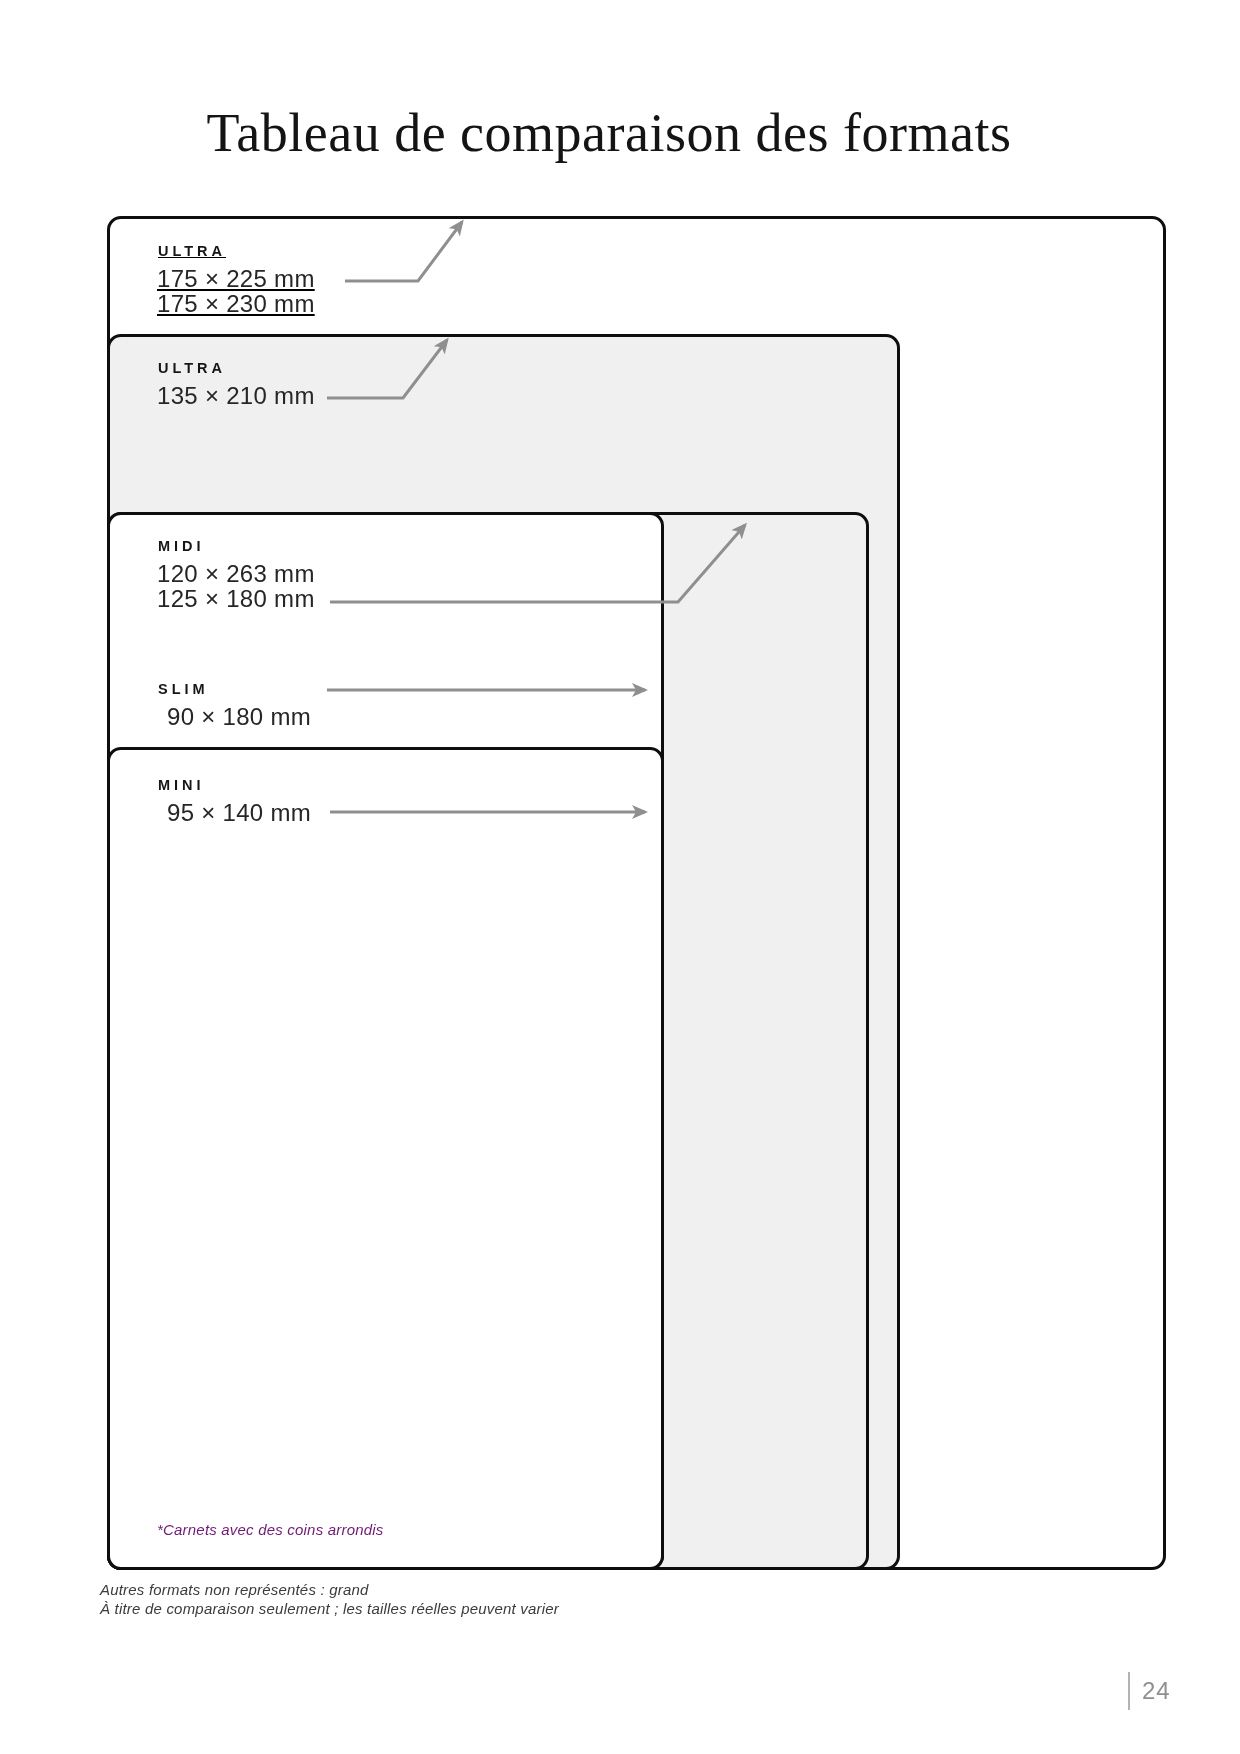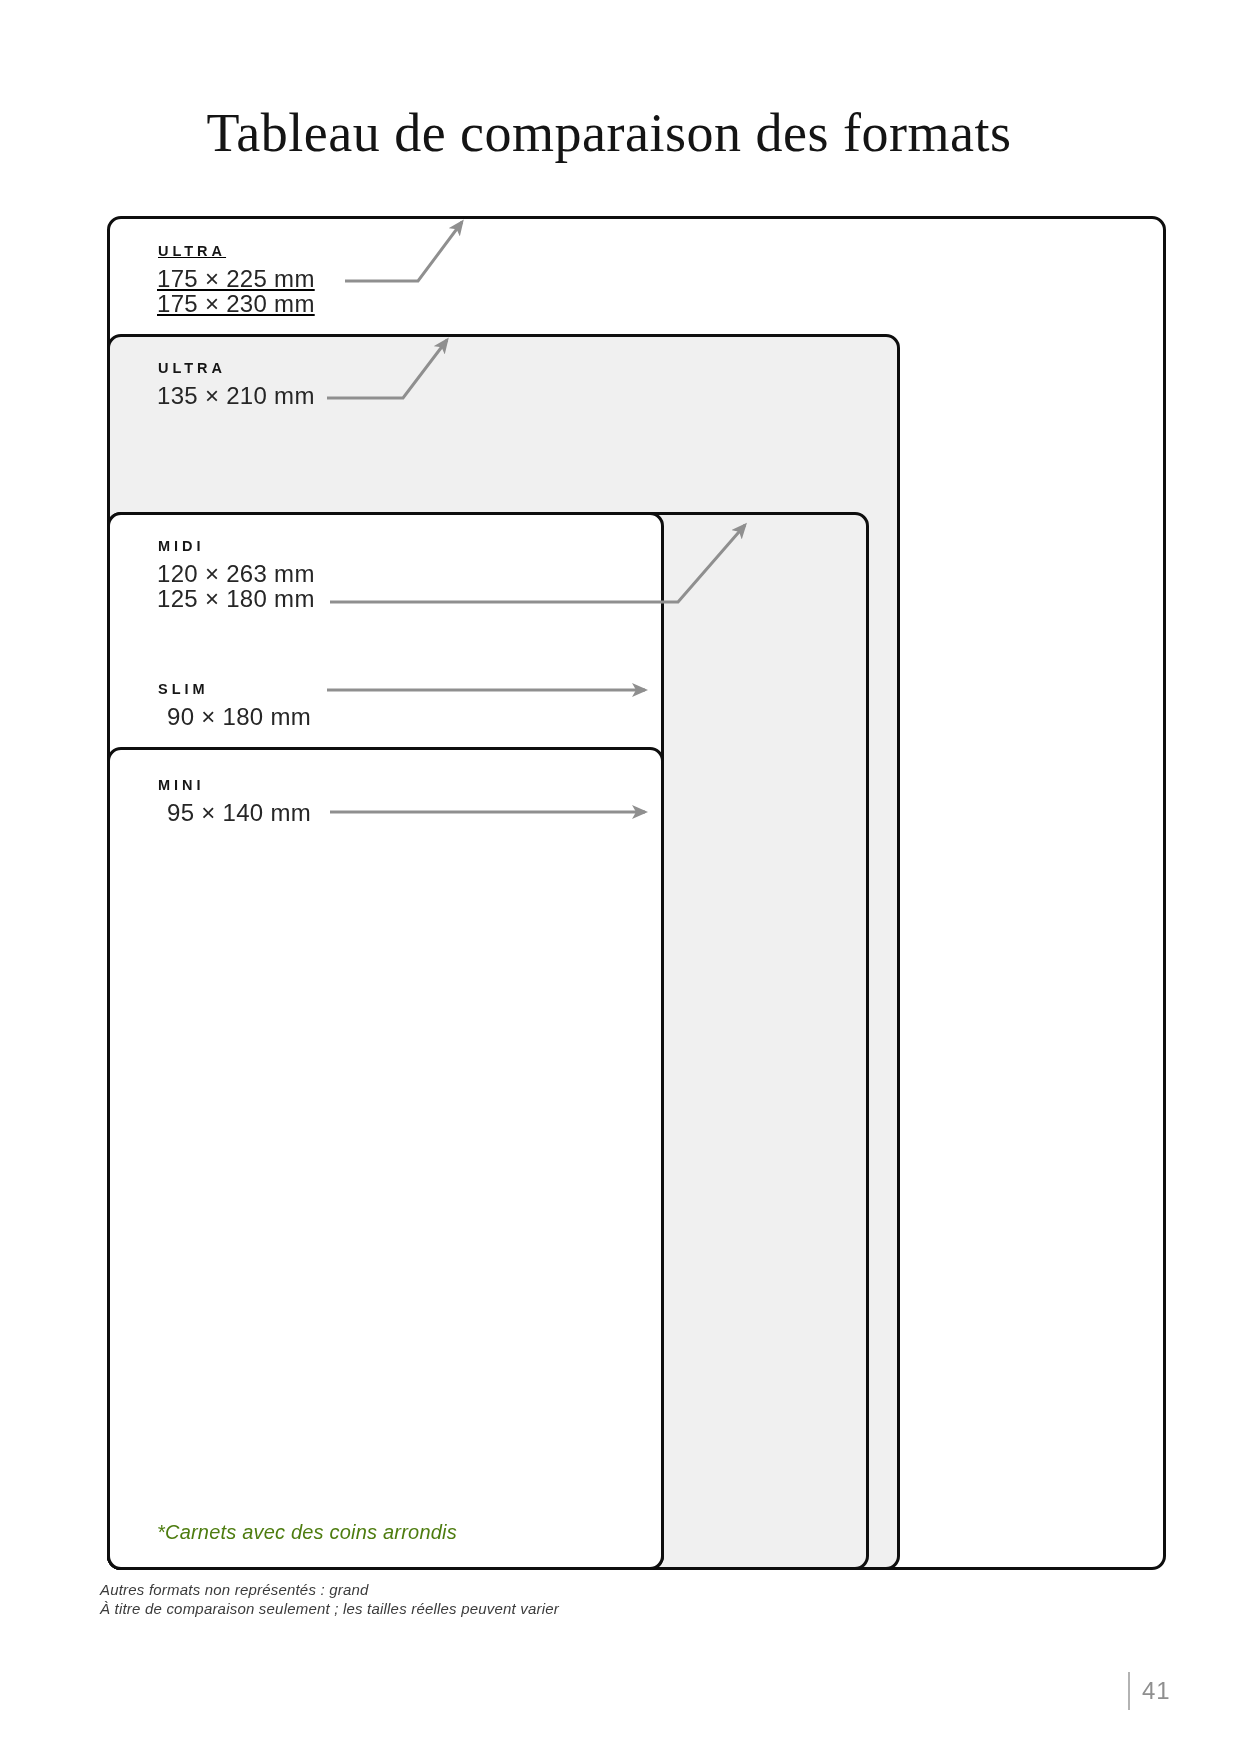--- a/index.html
+++ b/index.html
@@ -47,21 +47,21 @@
   .fmt-size{
     font-size:24px;font-weight:400;color:#262626;
     line-height:25px;letter-spacing:0.3px;
   }
   .indent{padding-left:10px;}
 
   .arrows{position:absolute;left:0;top:0;z-index:6;pointer-events:none;}
 
   .corner-note{
     position:absolute;left:157px;top:1521px;z-index:5;
-    font-style:italic;font-size:20px;color:#4d7c0f;letter-spacing:0.2px;
+    font-style:italic;font-size:15px;color:#701a75;letter-spacing:0.2px;
   }
   .footnotes{
     position:absolute;left:100px;top:1580px;z-index:5;
     font-style:italic;font-size:15px;color:#3b3b3b;line-height:19px;letter-spacing:0.2px;
   }
   .pagenum-wrap{
     position:absolute;left:1128px;top:1672px;z-index:5;
     display:flex;align-items:center;
   }
   .pagenum-rule{display:inline-block;width:2px;height:38px;background:#b3b3b3;}
@@ -125,16 +125,16 @@
     <div class="corner-note">*Carnets avec des coins arrondis</div>
   </div>
 
   <div class="footnotes">
     <div>Autres formats non représentés : grand</div>
     <div>À titre de comparaison seulement ; les tailles réelles peuvent varier</div>
   </div>
 
   <div class="pagenum-wrap">
     <span class="pagenum-rule"></span>
-    <span class="pagenum">41</span>
+    <span class="pagenum">24</span>
   </div>
 
 </div>
 
 </body></html>

